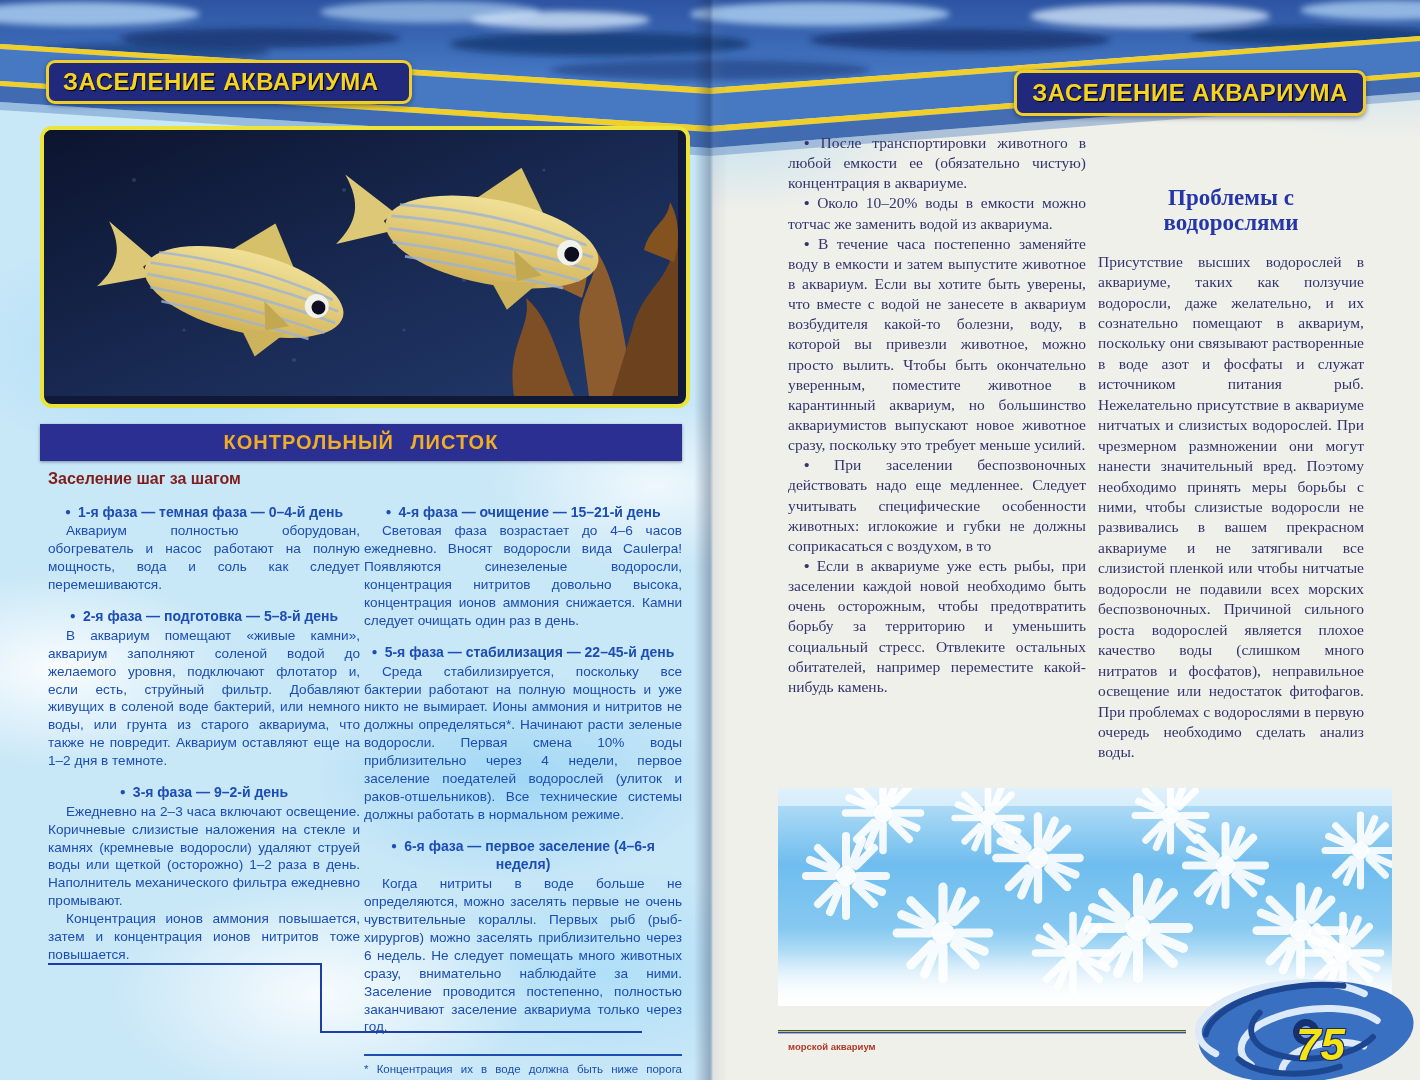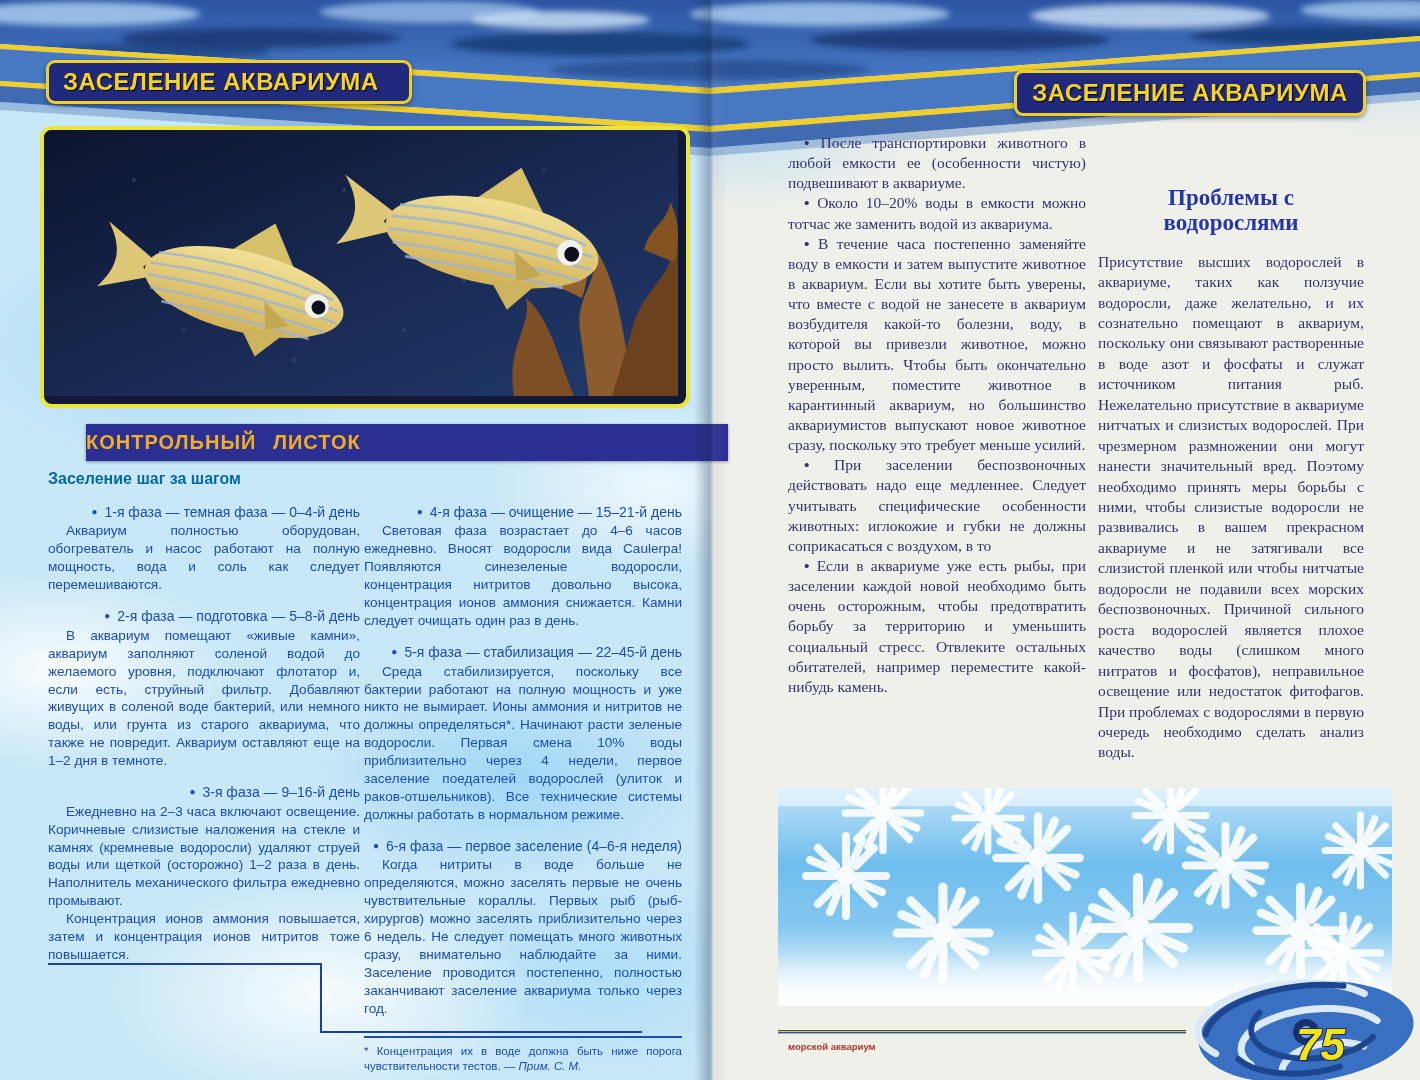--- a/index.html
+++ b/index.html
@@ -35,29 +35,29 @@
     text-shadow:1px 1px 1px #000;white-space:nowrap;}
   .lp-title{left:46px;top:60px;width:346px;height:38px;padding-left:14px;}
   .rp-title{left:1014px;top:70px;width:346px;height:40px;justify-content:center;}
 
   
   .photo{position:absolute;left:40px;top:126px;width:642px;height:274px;z-index:3;
     border:4px solid #ece43a;border-radius:12px;overflow:hidden;background:#101a38;}
 
   
   .chk-bar{position:absolute;left:40px;top:424px;width:642px;height:37px;z-index:3;background:#2c2f92;
-    display:flex;align-items:center;box-shadow:0 1px 3px rgba(10,10,40,.4);margin-left:46px;}
+    display:flex;align-items:center;justify-content:center;box-shadow:0 1px 3px rgba(10,10,40,.4);}
   .chk-bar span{color:#efae26;font-weight:bold;font-size:20px;letter-spacing:1px;word-spacing:10px;}
-  .chk-sub{position:absolute;left:48px;top:470px;z-index:3;color:#0369a1;font-weight:bold;font-size:16px;}
+  .chk-sub{position:absolute;left:48px;top:470px;z-index:3;color:#7f1d1d;font-weight:bold;font-size:16px;}
 
   .col{position:absolute;top:503px;z-index:3;color:#1b4db4;font-size:13.6px;line-height:1.32;text-align:justify;}
   .col-l{left:48px;width:312px;}
   .col-r{left:364px;width:318px;}
   .phase{margin-bottom:13px;}
-  .phase-title{font-weight:normal;font-size:14px;margin-bottom:1px;text-align:right;}
+  .phase-title{font-weight:bold;font-size:14px;margin-bottom:1px;text-align:center;}
   .phase-title::before{content:"●";font-size:10px;vertical-align:2px;margin-right:7px;}
   .phase p{margin:0;text-indent:18px;}
   .fn{margin-top:18px;border-top:2px solid #1d4fae;padding-top:6px;font-size:11.5px;line-height:1.35;}
   .fn .note{font-style:italic;}
 
   .rule{position:absolute;background:#1d3fa2;z-index:3;}
   .rule-h1{left:48px;top:963px;width:274px;height:2px;}
   .rule-v{left:320px;top:963px;width:2px;height:70px;}
   .rule-h2{left:320px;top:1031px;width:322px;height:2px;}
 
@@ -209,21 +209,21 @@
   <div class="col col-l">
     <div class="phase">
       <div class="phase-title">1-я фаза — темная фаза — 0–4-й день</div>
       <p>Аквариум полностью оборудован, обогреватель и насос работают на полную мощность, вода и соль как следует перемешиваются.</p>
     </div>
     <div class="phase">
       <div class="phase-title">2-я фаза — подготовка — 5–8-й день</div>
       <p>В аквариум помещают «живые камни», аквариум заполняют соленой водой до желаемого уровня, подключают флотатор и, если есть, струйный фильтр. Добавляют живущих в соленой воде бактерий, или немного воды, или грунта из старого аквариума, что также не повредит. Аквариум оставляют еще на 1–2 дня в темноте.</p>
     </div>
     <div class="phase">
-      <div class="phase-title">3-я фаза — 9–16-й день</div>
+      <div class="phase-title">3-я фаза — 9–2-й день</div>
       <p>Ежедневно на 2–3 часа включают освещение. Коричневые слизистые наложения на стекле и камнях (кремневые водоросли) удаляют струей воды или щеткой (осторожно) 1–2 раза в день. Наполнитель механического фильтра ежедневно промывают.</p>
       <p>Концентрация ионов аммония повышается, затем и концентрация ионов нитритов тоже повышается.</p>
     </div>
   </div>
 
   <div class="col col-r">
     <div class="phase">
       <div class="phase-title">4-я фаза — очищение — 15–21-й день</div>
       <p>Световая фаза возрастает до 4–6 часов ежедневно. Вносят водоросли вида Caulerpa! Появляются синезеленые водоросли, концентрация нитритов довольно высока, концентрация ионов аммония снижается. Камни следует очищать один раз в день.</p>
     </div>
@@ -236,21 +236,21 @@
       <p>Когда нитриты в воде больше не определяются, можно заселять первые не очень чувствительные кораллы. Первых рыб (рыб-хирургов) можно заселять приблизительно через 6 недель. Не следует помещать много животных сразу, внимательно наблюдайте за ними. Заселение проводится постепенно, полностью заканчивают заселение аквариума только через год.</p>
     </div>
     <div class="fn"><span>* Концентрация их в воде должна быть ниже порога чувствительности тестов. — </span><span class="note">Прим. С. М.</span></div>
   </div>
 
   <div class="rule rule-h1"></div>
   <div class="rule rule-v"></div>
   <div class="rule rule-h2"></div>
 
   <div class="rcol rcol1 serif">
-    <p class="bullet-p">После транспортировки животного в любой емкости ее (особенности чистую) подвешивают в аквариуме.</p>
+    <p class="bullet-p">После транспортировки животного в любой емкости ее (обязательно чистую) концентрация в аквариуме.</p>
     <p class="bullet-p">Около 10–20% воды в емкости можно тотчас же заменить водой из аквариума.</p>
     <p class="bullet-p">В течение часа постепенно заменяйте воду в емкости и затем выпустите животное в аквариум. Если вы хотите быть уверены, что вместе с водой не занесете в аквариум возбудителя какой-то болезни, воду, в которой вы привезли животное, можно просто вылить. Чтобы быть окончательно уверенным, поместите животное в карантинный аквариум, но большинство аквариумистов выпускают новое животное сразу, поскольку это требует меньше усилий.</p>
     <p class="bullet-p">При заселении беспозвоночных действовать надо еще медленнее. Следует учитывать специфические особенности животных: иглокожие и губки не должны соприкасаться с воздухом, в то</p>
     <p class="bullet-p">Если в аквариуме уже есть рыбы, при заселении каждой новой необходимо быть очень осторожным, чтобы предотвратить борьбу за территорию и уменьшить социальный стресс. Отвлеките остальных обитателей, например переместите какой-нибудь камень.</p>
   </div>
 
   <div class="rcol rcol2 serif">
     <div class="sec-head">Проблемы с водорослями</div>
     <p>Присутствие высших водорослей в аквариуме, таких как ползучие водоросли, даже желательно, и их сознательно помещают в аквариум, поскольку они связывают растворенные в воде азот и фосфаты и служат источником питания рыб. Нежелательно присутствие в аквариуме нитчатых и слизистых водорослей. При чрезмерном размножении они могут нанести значительный вред. Поэтому необходимо принять меры борьбы с ними, чтобы слизистые водоросли не развивались в вашем прекрасном аквариуме и не затягивали все слизистой пленкой или чтобы нитчатые водоросли не подавили всех морских беспозвоночных. Причиной сильного роста водорослей является плохое качество воды (слишком много нитратов и фосфатов), неправильное освещение или недостаток фитофагов. При проблемах с водорослями в первую очередь необходимо сделать анализ воды.</p>
   </div>

